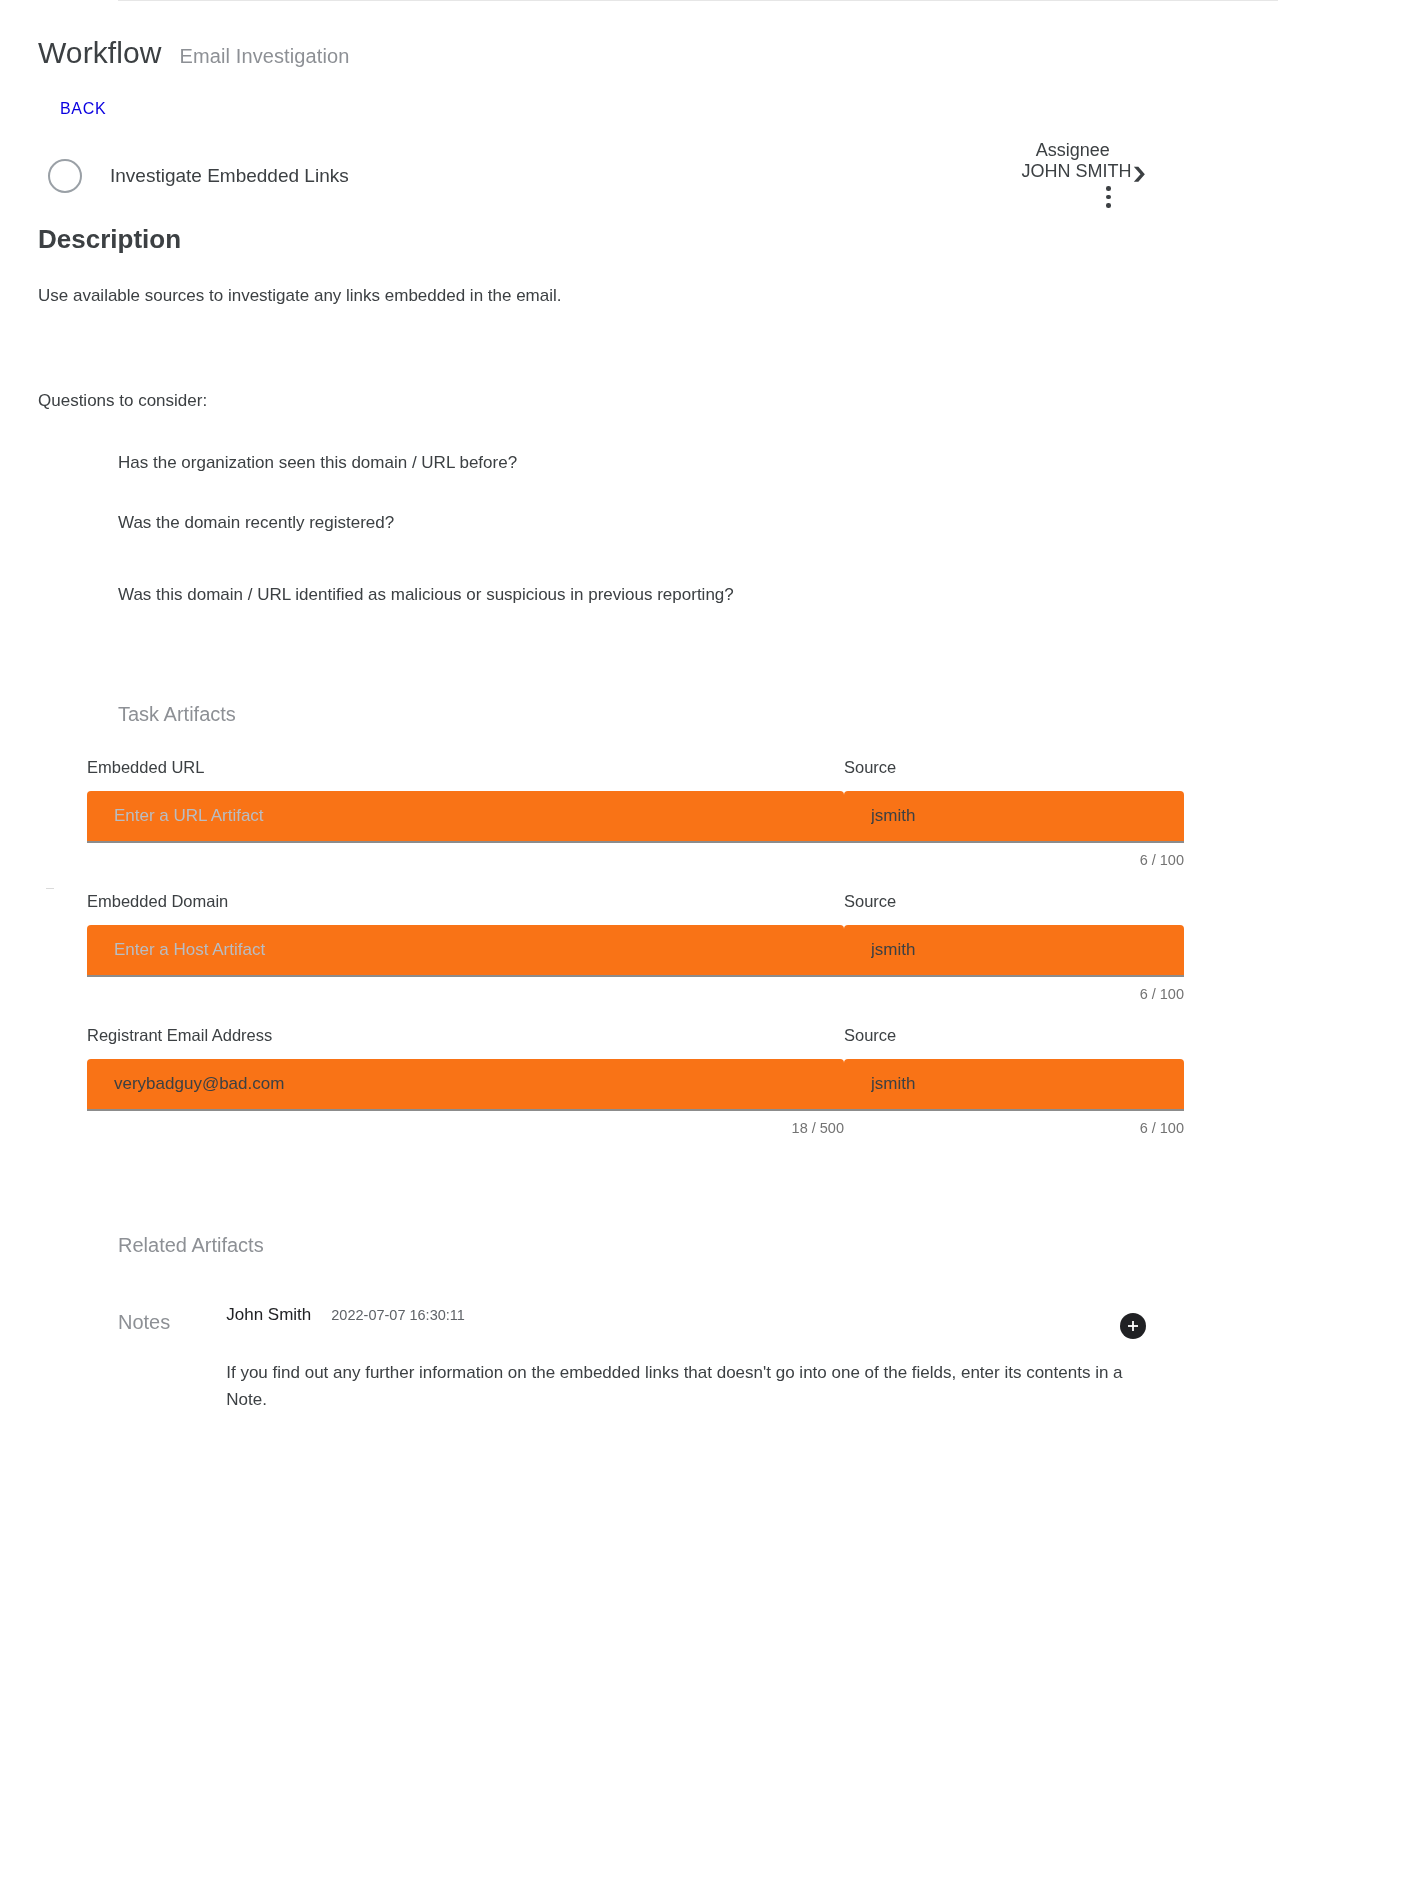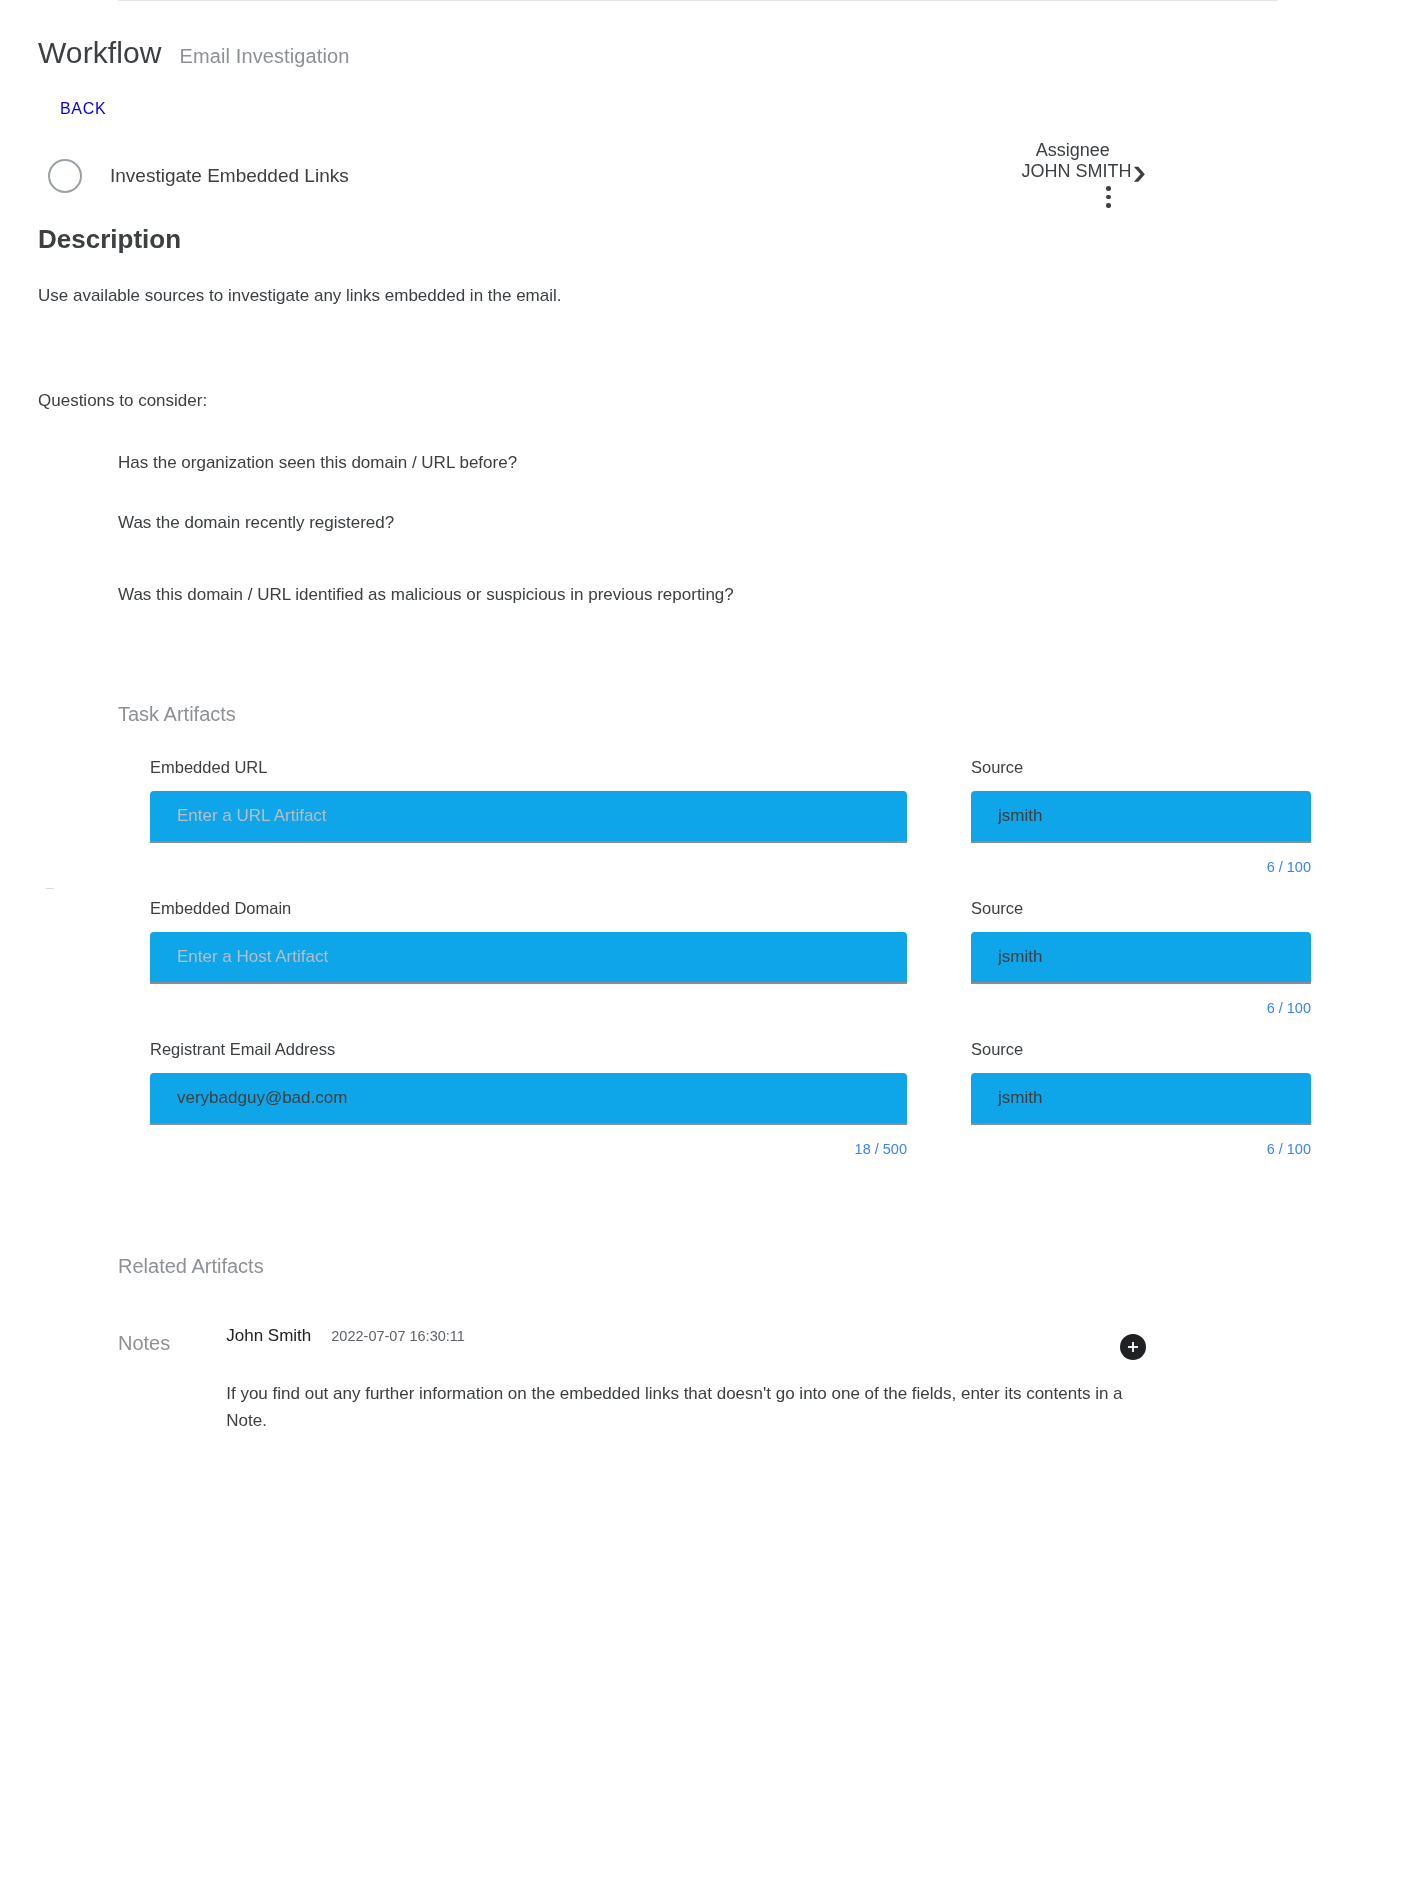--- a/index.html
+++ b/index.html
@@ -200,55 +200,55 @@
     color: #8d9095;
     font-weight: 400;
   }
   .fields {
     margin-top: 32px;
     padding-left: 32px;
   }
   .field-row {
     display: flex;
     align-items: flex-start;
-    gap: 64px;
+    justify-content: flex-end;
   }
   .field-row + .field-row { margin-top: 22px; }
   .field-col-wide { width: 757px; flex: 0 0 757px; }
   .field-col-narrow { width: 340px; flex: 0 0 340px; }
 
   .field-label {
     font-size: 16.5px;
     color: #3c4043;
     display: block;
     margin-bottom: 14px;
   }
   .field-input {
     display: block;
     width: 100%;
     height: 52px;
-    background: #0ea5e9;
+    background: #f97316;
     border: none;
     border-bottom: 2px solid #8c8c8c;
     border-radius: 4px 4px 0 0;
     padding: 0 16px 0 27px;
     font-size: 17px;
     font-family: inherit;
     color: #3c4043;
     outline: none;
   }
   .field-input::placeholder {
     color: #b8bdc4;
   }
   .counter {
     display: block;
     text-align: right;
     font-size: 14.5px;
-    color: #3b82f6;
-    margin-top: 16px;
+    color: #737373;
+    margin-top: 9px;
     min-height: 18px;
   }
   .counter.empty { visibility: hidden; }
 
   
   .related {
     margin-top: 96px;
     padding-left: 118px;
   }
 

